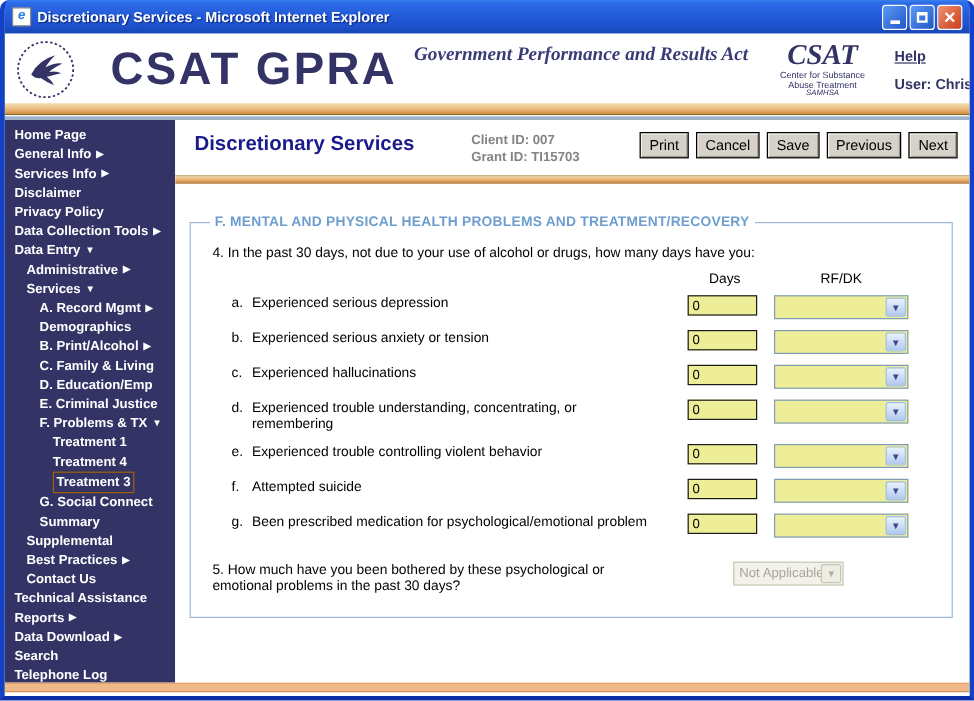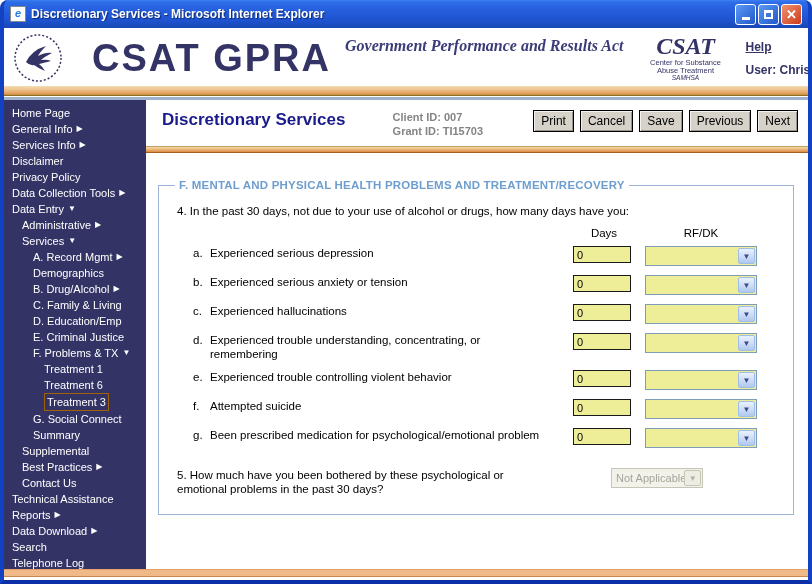--- a/index.html
+++ b/index.html
@@ -46,21 +46,21 @@
   .user-line { color:#333366; font-size:12px; font-weight:bold; white-space:nowrap; }
 
   .header-rule-orange { height:10px; flex:0 0 10px;
     background:linear-gradient(180deg,#F3DDB0 0%,#ECC088 45%,#E2A25E 80%,#C98A40 100%);
     border-bottom:1px solid #8B7020; }
   .header-rule-blue { height:4px; flex:0 0 4px; background:#9FB2CC; border-top:1px solid #fff; }
 
   
   .body { flex:1; display:flex; overflow:hidden; }
   .sidebar { width:142px; flex:0 0 142px; background:#333366; padding-top:5px; overflow:hidden; }
-  .nav-item { color:#fff; font-size:11px; font-weight:normal; line-height:16px; white-space:nowrap;
+  .nav-item { color:#fff; font-size:11px; font-weight:bold; line-height:16px; white-space:nowrap;
     cursor:pointer; display:flex; align-items:center; }
   .nav-item .arrow { font-size:8px; margin-left:4px; line-height:16px; }
   .lvl0 { padding-left:8px; } .lvl1 { padding-left:18px; } .lvl2 { padding-left:29px; } .lvl3 { padding-left:40px; }
   .nav-label.sel-box { border:1px solid #a16207; padding:0 2px; }
 
   .content { flex:1; background:#fff; display:flex; flex-direction:column; overflow:hidden; }
   .page-header { height:44px; flex:0 0 44px; display:flex; align-items:flex-start; padding:10px 10px 0 16px;justify-content:space-between; }
   .page-title { font-size:17px; font-weight:bold; color:#1A1A8C; width:246px; }
   .ids { font-size:11px; font-weight:bold; color:#848484; line-height:14px; width:150px; }
   .toolbar { margin-left:auto; display:flex; gap:6px; }
@@ -182,41 +182,41 @@
             <span class="arrow">▼</span>
           </div>
           <div class="nav-item lvl2">
             <span class="nav-label">A. Record Mgmt</span>
             <span class="arrow">▶</span>
           </div>
           <div class="nav-item lvl2">
             <span class="nav-label">Demographics</span>
           </div>
           <div class="nav-item lvl2">
-            <span class="nav-label">B. Drug/Alcohol</span>
+            <span class="nav-label">B. Print/Alcohol</span>
             <span class="arrow">▶</span>
           </div>
           <div class="nav-item lvl2">
             <span class="nav-label">C. Family &amp; Living</span>
           </div>
           <div class="nav-item lvl2">
             <span class="nav-label">D. Education/Emp</span>
           </div>
           <div class="nav-item lvl2">
             <span class="nav-label">E. Criminal Justice</span>
           </div>
           <div class="nav-item lvl2">
             <span class="nav-label">F. Problems &amp; TX</span>
             <span class="arrow">▼</span>
           </div>
           <div class="nav-item lvl3">
             <span class="nav-label">Treatment 1</span>
           </div>
           <div class="nav-item lvl3">
-            <span class="nav-label">Treatment 6</span>
+            <span class="nav-label">Treatment 4</span>
           </div>
           <div class="nav-item lvl3">
             <span class="nav-label sel-box">Treatment 3</span>
           </div>
           <div class="nav-item lvl2">
             <span class="nav-label">G. Social Connect</span>
           </div>
           <div class="nav-item lvl2">
             <span class="nav-label">Summary</span>
           </div>

